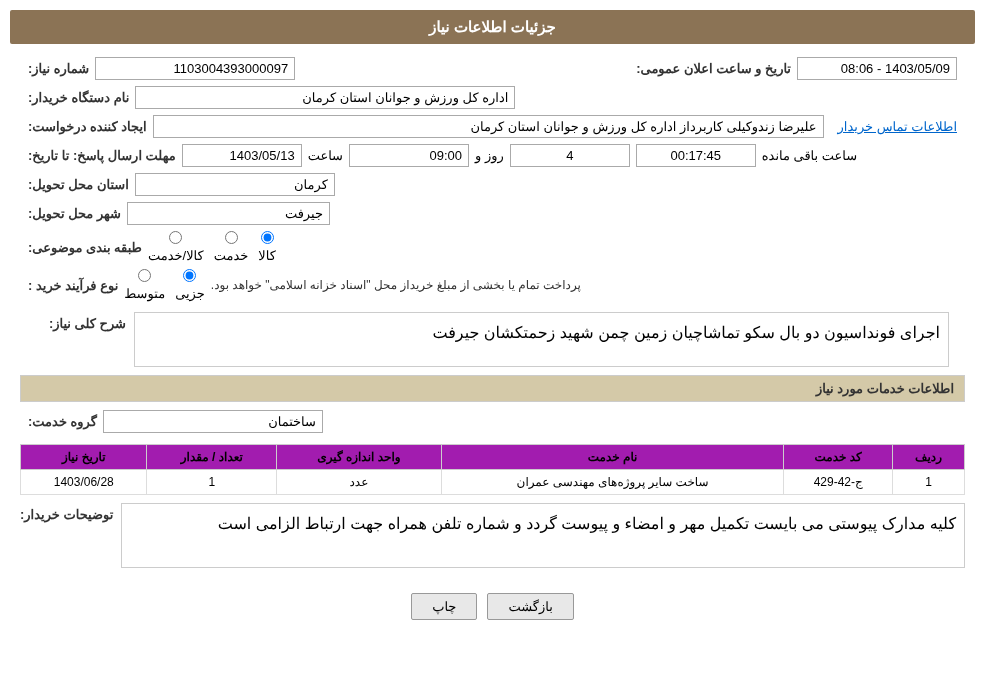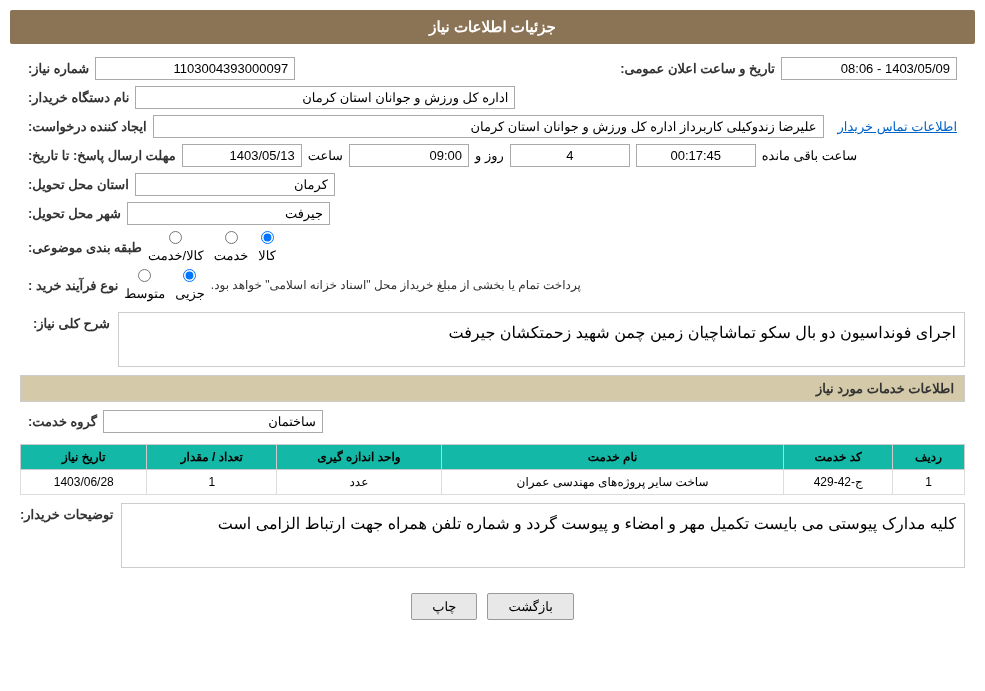--- a/index.html
+++ b/index.html
@@ -62,21 +62,21 @@
     }
     .radio-item input {
       margin: 0;
     }
     .services-table {
       width: 100%;
       border-collapse: collapse;
       margin: 8px 0;
     }
     .services-table th {
-      background: #14b8a6;
+      background: #a21caf;
       border: 1px solid #ccc;
       padding: 5px 8px;
       text-align: center;
       font-size: 12px;
     }
     .services-table td {
       border: 1px solid #ddd;
       padding: 5px 8px;
       text-align: center;
       font-size: 12px;
@@ -140,21 +140,21 @@
 
   <div class="content-area">
 
     <div class="row-line" style="justify-content: space-between;">
       <div style="display:flex; align-items:center; gap:6px; flex-direction:row-reverse;">
         <span class="inline-label">شماره نیاز:</span>
         <div class="input-box" style="width:200px;">1103004393000097</div>
       </div>
       <div style="display:flex; align-items:center; gap:6px; flex-direction:row-reverse;">
         <span class="inline-label">تاریخ و ساعت اعلان عمومی:</span>
-        <div class="input-box" style="width:176px;">1403/05/09 - 08:06</div>
+        <div class="input-box" style="width:160px;">1403/05/09 - 08:06</div>
       </div>
     </div>
 
     <div class="row-line">
       <span class="inline-label">نام دستگاه خریدار:</span>
       <div class="input-box" style="width:380px;">اداره کل ورزش و جوانان استان کرمان</div>
     </div>
 
     <div class="row-line">
       <span class="inline-label">ایجاد کننده درخواست:</span>
@@ -211,21 +211,21 @@
           <span>متوسط</span>
         </label>
         <label class="radio-item">
           <input type="radio" name="purchase_type" checked="" style="">
           <span>جزیی</span>
         </label>
       </div>
       <span style="color:#333; font-size:12px;">پرداخت تمام یا بخشی از مبلغ خریداز محل "اسناد خزانه اسلامی" خواهد بود.</span>
     </div>
 
-    <div style="margin: 8px 0; display:flex; align-items:flex-start; gap:8px; flex-direction:row-reverse;">
+    <div style="margin: 8px 16px; display:flex; align-items:flex-start; gap:8px; flex-direction:row-reverse;">
       <span class="inline-label" style="min-width:90px; padding-top:4px;">شرح کلی نیاز:</span>
       <div style="flex:1;">
         <div class="description-box">اجرای فونداسیون دو بال سکو تماشاچیان زمین چمن شهید زحمتکشان جیرفت</div>
       </div>
     </div>
 
     <div class="section-title">اطلاعات خدمات مورد نیاز</div>
 
     <div class="row-line">
       <span class="inline-label">گروه خدمت:</span>

